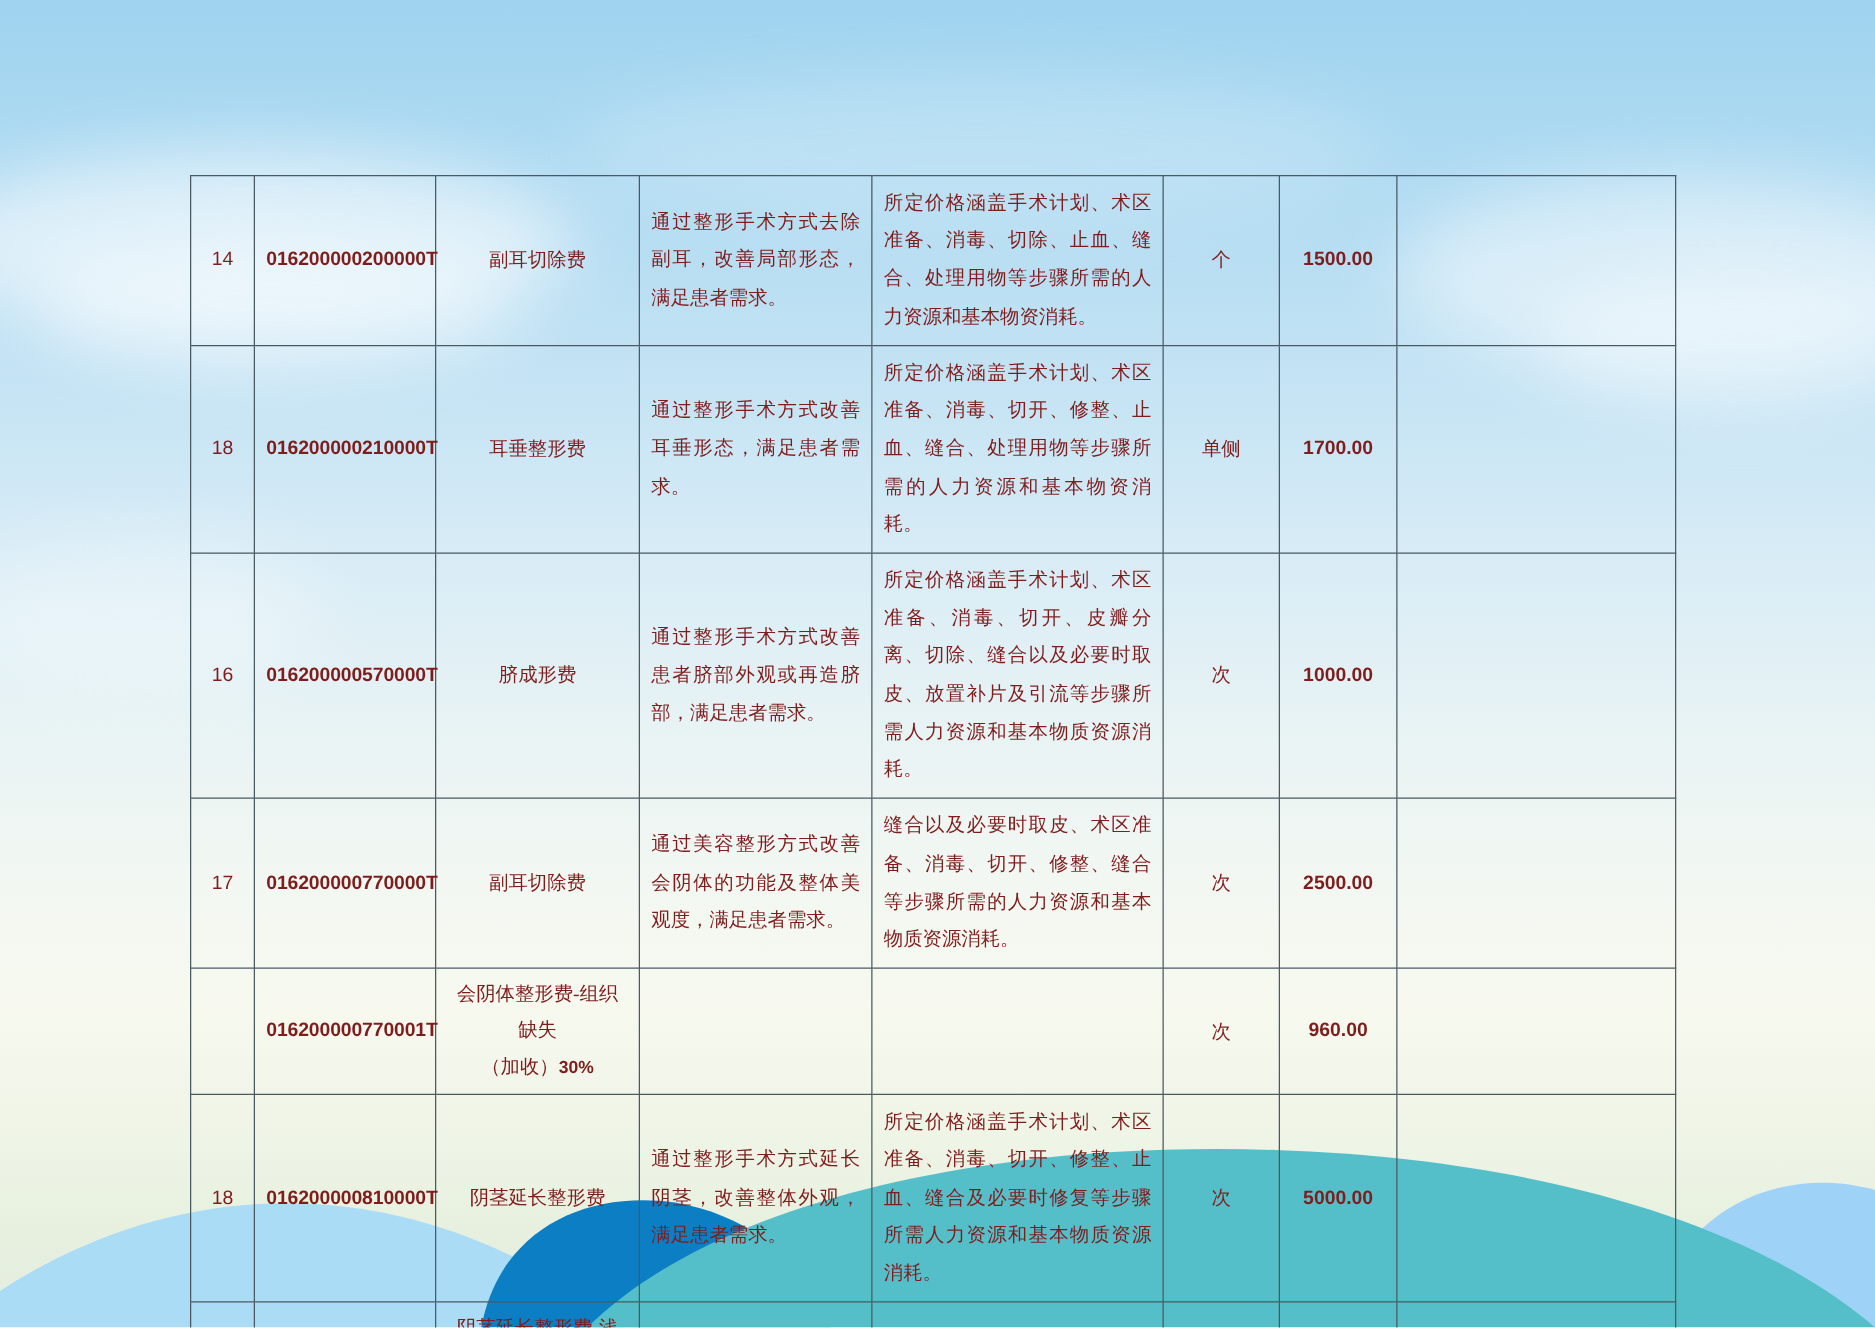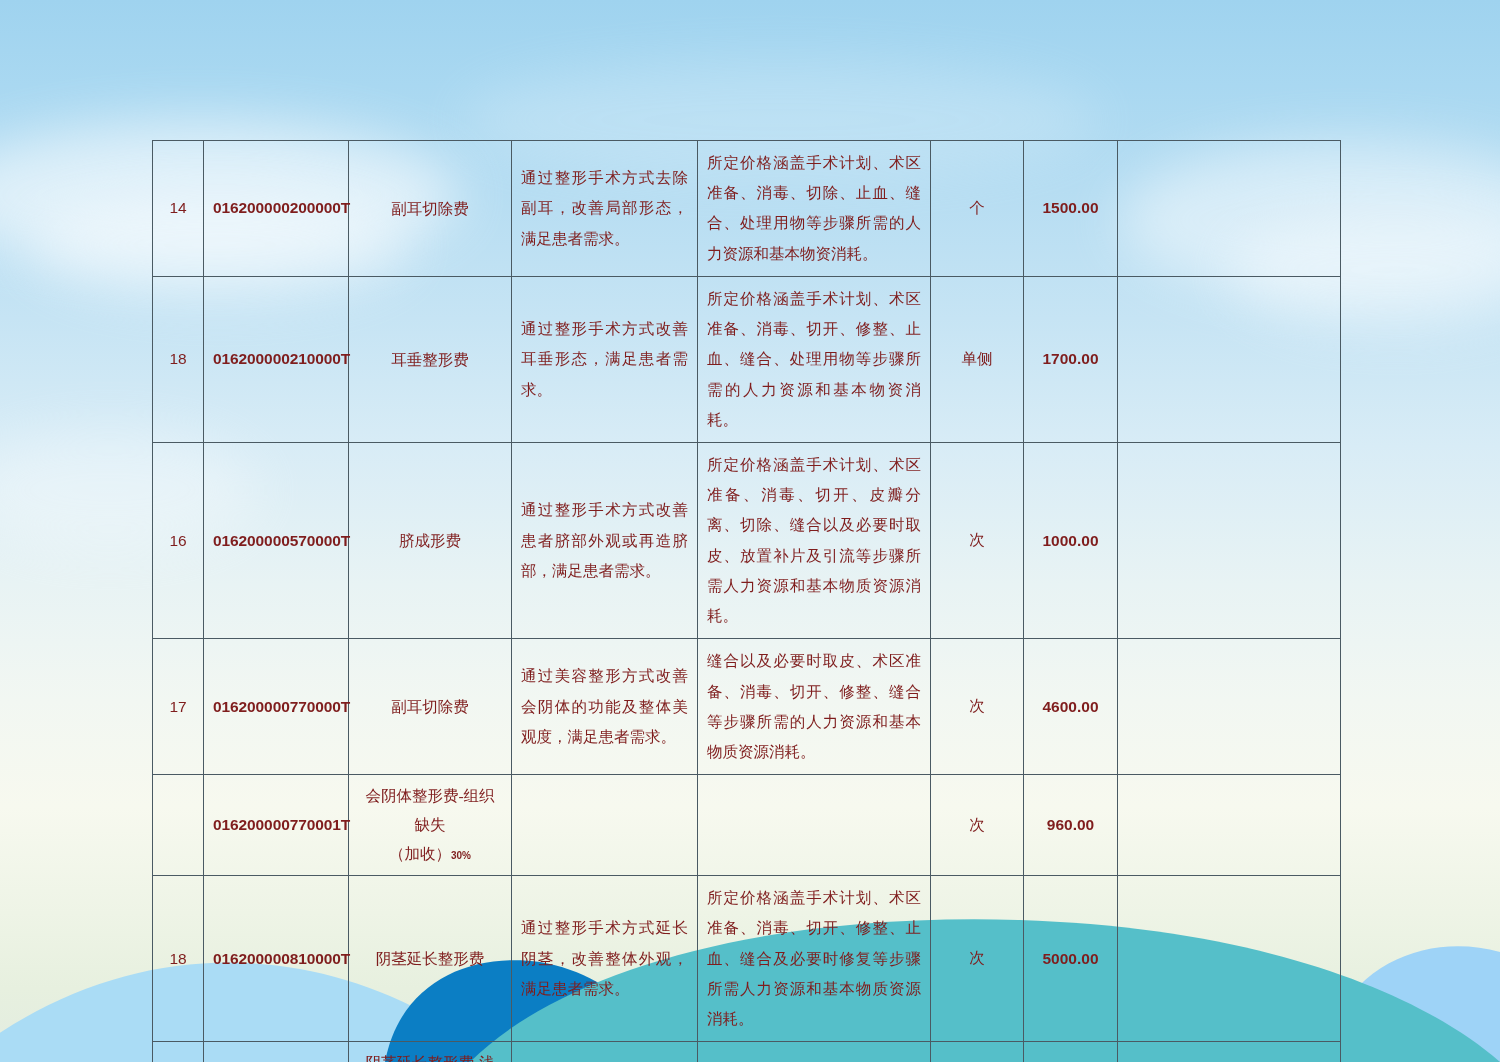--- a/index.html
+++ b/index.html
@@ -72,21 +72,21 @@
   td.name  { text-align:center; line-height:1.75; }
   td.desc  { text-align:justify; text-align-last:left; line-height:1.95; padding:10px 10px 10px 11px;margin-top:48px; }
   td.cover { text-align:justify; text-align-last:left; line-height:1.95; padding:10px 10px 10px 11px; }
   td.unit  { text-align:center; }
   td.price { text-align:center; font-family:Liberation Sans, sans-serif; font-size:15px; font-weight:700; }
   td.note  { }
 
   td.name .sub { display:block; line-height:1.85; }
   td.name .sub .pct {
     font-family:"Liberation Sans","DejaVu Sans",sans-serif;
-    font-weight:700; font-size:10px;
+    font-weight:700; font-size:14px;
   }
 </style>
 </head>
 <body>
 
 <div id="bg-layer">
   <div id="bg-sky"></div>
   <div class="cloud c1"></div>
   <div class="cloud c2"></div>
   <div class="cloud c3"></div>
@@ -151,21 +151,21 @@
         <td class="note"></td>
       </tr>
 
       <tr>
         <td class="no">17</td>
         <td class="code">016200000770000T</td>
         <td class="name">副耳切除费</td>
         <td class="desc">通过美容整形方式改善会阴体的功能及整体美观度，满足患者需求。</td>
         <td class="cover">缝合以及必要时取皮、术区准备、消毒、切开、修整、缝合等步骤所需的人力资源和基本物质资源消耗。</td>
         <td class="unit">次</td>
-        <td class="price">4600.00</td>
+        <td class="price">2500.00</td>
         <td class="note"></td>
       </tr>
 
       <tr>
         <td class="no"></td>
         <td class="code">016200000770001T</td>
         <td class="name">
           <span class="sub">会阴体整形费-组织缺失</span>
           <span class="sub"><span>（加收）</span><span class="pct">30%</span></span>
         </td>

